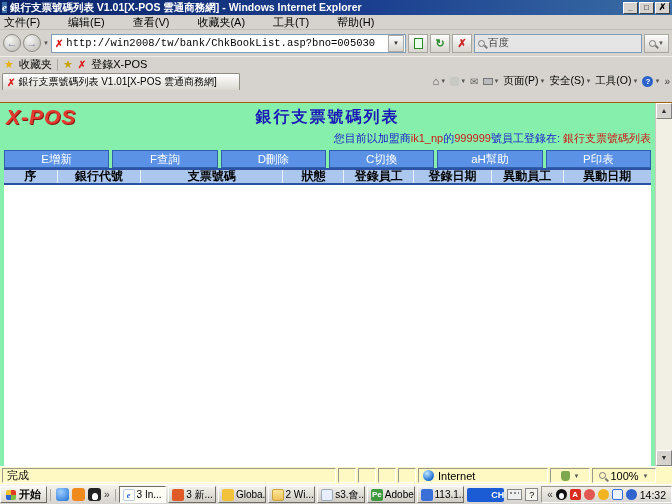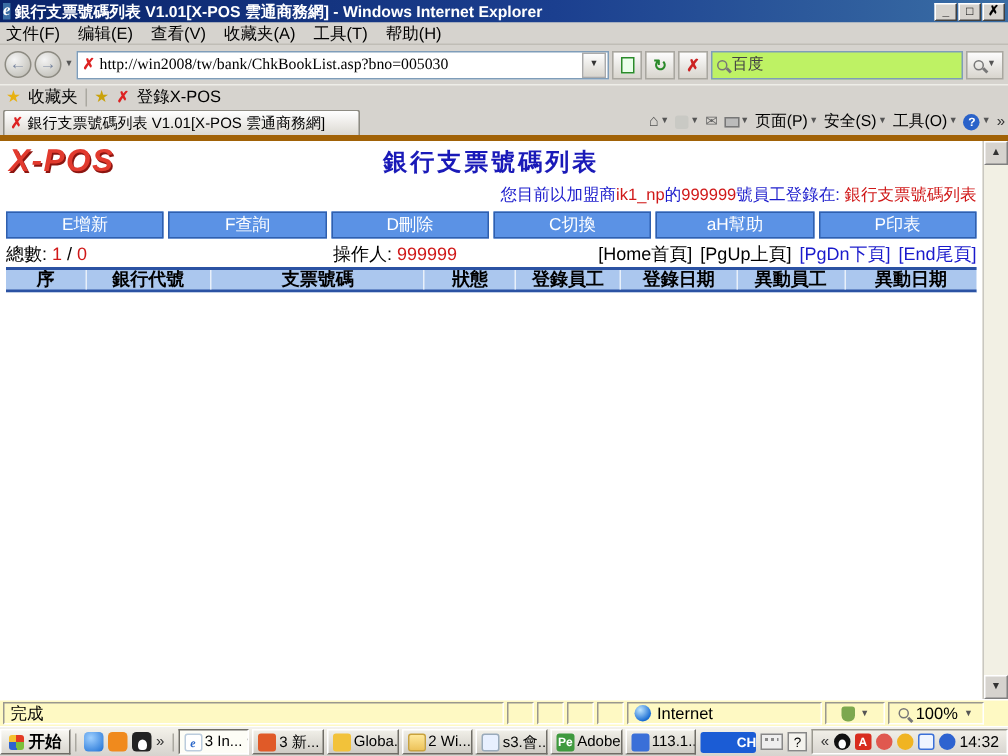--- a/index.html
+++ b/index.html
@@ -24,21 +24,21 @@
   .winbtn {
     width:15px; height:12px; background:#d6d3ce; color:#000;
     border:1px solid; border-color:#fff #404040 #404040 #fff;
     font-size:8px; line-height:9px; text-align:center; font-weight:bold;
   }
   .winbtn.close { font-size:9px; }
 
   
   .menubar {
     height:15px; flex:0 0 15px; background:#d6d3ce; display:flex; align-items:center;
-    padding-left:4px; gap:12px; font-size:11px; border-bottom:1px solid #c0bdb6;
+    padding-left:4px; gap:28px; font-size:11px; border-bottom:1px solid #c0bdb6;
   }
   .menubar span { white-space:nowrap; }
 
   
   .navbar {
     height:26px; flex:0 0 26px; background:#d6d3ce; display:flex; align-items:center;
     padding:0 3px; gap:2px;
   }
   .navcircle {
     width:18px; height:18px; border-radius:50%;
@@ -46,37 +46,37 @@
     border:1px solid #8d8b82; color:#7a87a0; font-size:11px; line-height:16px;
     text-align:center; font-weight:bold;
   }
   .tiny-drop { font-size:6px; color:#555; }
   .addressbox {
     flex:1; height:19px; background:#fff; border:1px solid #7f9db9;
     display:flex; align-items:center; padding:0 1px 0 3px; gap:3px; min-width:0;
   }
   .favicon-red { color:#d22; font-weight:bold; font-size:10px; }
   .addressbox input {
-    flex:1; border:none; outline:none; font-family:Liberation Serif, serif;
+    flex:1; border:none; outline:none; font-family:Liberation Mono, monospace;
     font-size:10.5px; color:#000; min-width:0; background:transparent;
   }
   .dropbtn {
     width:16px; height:17px; background:linear-gradient(#fdfdfd,#d8d5ce);
     border:1px solid #aaa; font-size:6px; line-height:15px; text-align:center; color:#333;
   }
   .sqbtn {
     width:20px; height:19px; background:linear-gradient(#fdfdfd,#d8d5ce);
     border:1px solid #a9a7a0; display:flex; align-items:center; justify-content:center;
     font-size:11px;
   }
   .sqbtn.green { color:#2a8a2a; font-weight:bold; }
   .sqbtn.red { color:#c22; font-weight:bold; }
   .compat-page { width:9px; height:11px; border:1px solid #2a8a2a; background:#eaffea; }
   .searchbox {
-    width:168px; height:19px; background:#bef264; border:1px solid #7f9db9;
+    width:168px; height:19px; background:#e5e5e5; border:1px solid #7f9db9;
     display:flex; align-items:center; padding:0 3px; gap:3px;
   }
   .searchbox input {
     flex:1; border:none; outline:none; font-size:10.5px; color:#444; min-width:0;
     font-family:"Liberation Sans",sans-serif; background:transparent;
   }
   .mag { width:7px; height:7px; border:1.5px solid #777; border-radius:50%; position:relative; flex:0 0 auto; }
   .mag::after { content:""; position:absolute; width:4px; height:1.5px; background:#777;
     bottom:-2px; right:-3.5px; transform:rotate(45deg); }
   .searchbtn { display:flex; align-items:center; gap:2px; padding:0 4px;
@@ -107,22 +107,23 @@
   .cmditem { display:flex; align-items:center; gap:1px; white-space:nowrap; }
   .homeicon { font-size:11px; color:#555; }
   .rss { width:9px; height:9px; background:#c9c9c4; border-radius:2px; }
   .mailicon { font-size:10px; color:#666; }
   .printicon { width:10px; height:7px; background:#bbb; border:1px solid #777; }
   .helpround { width:11px; height:11px; border-radius:50%; background:#2a62c9; color:#fff;
     font-size:8px; line-height:11px; text-align:center; font-weight:bold; }
 
   
   .content {
-    flex:1; background:#ffffff; display:flex; min-height:0;
-    border-top:4px solid #a16207;
+    flex:1; background:#86efac; display:flex; min-height:0;
+    border-top:1px solid #a16207;
+    margin-top:12px;
   }
   .page { flex:1; padding:2px 4px 0 4px; display:flex; flex-direction:column; min-width:0; position:relative; }
   .page-head { position:relative; height:26px; flex:0 0 26px; }
   .logo {
     position:absolute; left:2px; top:0; font-size:21px; font-weight:bold;
     color:#e23a2e; text-shadow:1px 1px 0 #8c1510; letter-spacing:1px; font-style:italic;
   }
   .page-title {
     position:absolute; left:0; right:0; text-align:center; top:2px;
     color:#1a1ab8; font-size:16px; font-weight:bold; letter-spacing:2px;
@@ -345,38 +346,20 @@
 
       <div class="btnrow">
         <span class="posbtn">E增新</span>
         <span class="posbtn">F查詢</span>
         <span class="posbtn">D刪除</span>
         <span class="posbtn">C切換</span>
         <span class="posbtn">aH幫助</span>
         <span class="posbtn">P印表</span>
       </div>
 
-      <div class="inforow">
-        <span class="left">
-          <span>總數:</span>
-          <span class="t-red">1</span>
-          <span>/</span>
-          <span class="t-red">0</span>
-        </span>
-        <span class="mid">
-          <span>操作人:</span>
-          <span class="t-red">999999</span>
-        </span>
-        <span class="right">
-          <span class="pagelink pl-off">[Home首頁]</span>
-          <span class="pagelink pl-off">[PgUp上頁]</span>
-          <span class="pagelink pl-on">[PgDn下頁]</span>
-          <span class="pagelink pl-on">[End尾頁]</span>
-        </span>
-      </div>
 
       <div class="gridhead">
         <span class="gh" style="width:8.3%">序</span>
         <span class="gh" style="width:12.9%">銀行代號</span>
         <span class="gh" style="width:22%">支票號碼</span>
         <span class="gh" style="width:9.4%">狀態</span>
         <span class="gh" style="width:10.8%">登錄員工</span>
         <span class="gh" style="width:12%">登錄日期</span>
         <span class="gh" style="width:11.1%">異動員工</span>
         <span class="gh" style="width:13.5%">異動日期</span>

